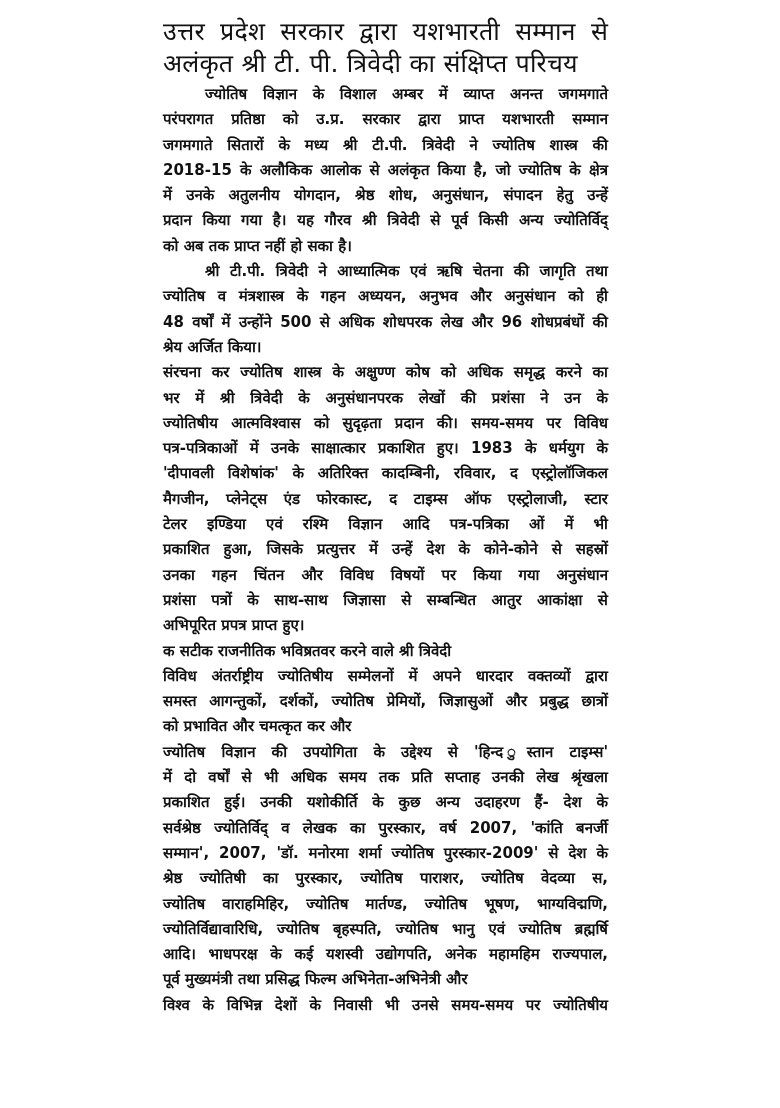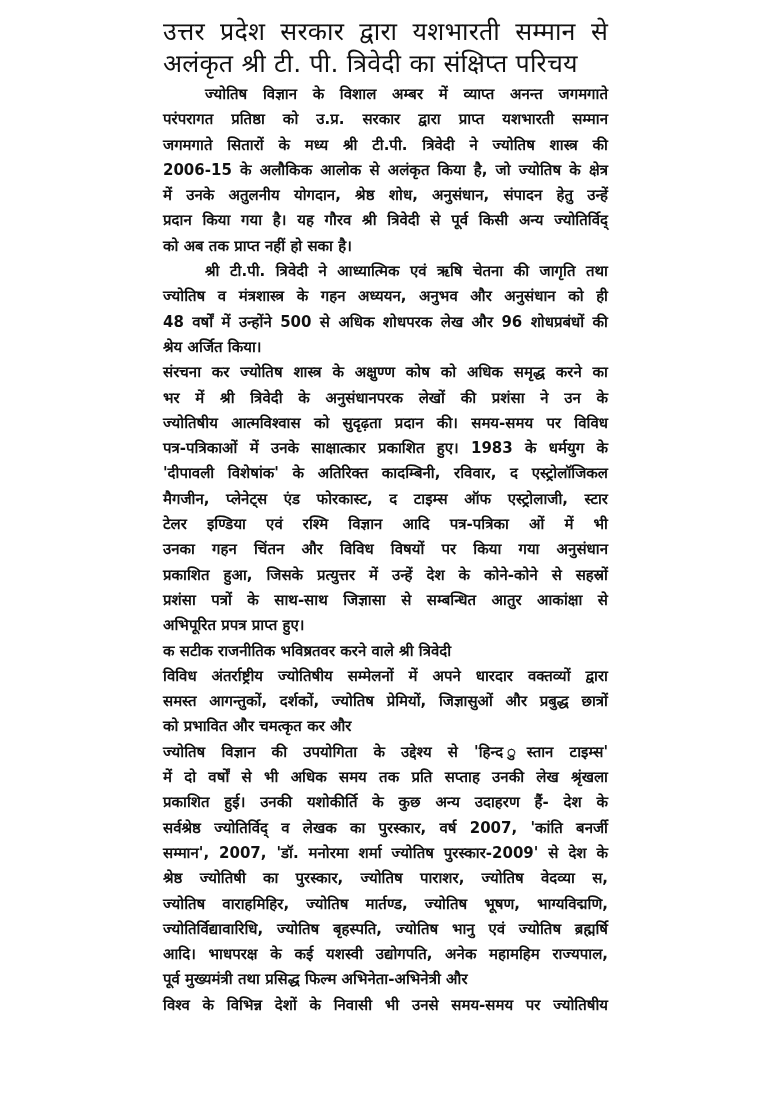--- a/index.html
+++ b/index.html
@@ -60,43 +60,43 @@
     <div class="title-line first">उत्तर प्रदेश सरकार द्वारा यशभारती सम्मान से</div>
     <div class="title-line">अलंकृत श्री टी. पी. त्रिवेदी का संक्षिप्त परिचय</div>
   </h1>
 
   <div class="body">
 
     <div class="paragraph">
       <div class="line indent">ज्योतिष विज्ञान के विशाल अम्बर में व्याप्त अनन्त जगमगाते</div>
       <div class="line">परंपरागत प्रतिष्ठा को उ.प्र. सरकार द्वारा प्राप्त यशभारती सम्मान</div>
       <div class="line">जगमगाते सितारों के मध्य श्री टी.पी. त्रिवेदी ने ज्योतिष शास्त्र की</div>
-      <div class="line" style="font-weight:bold;">2006-15 के अलौकिक आलोक से अलंकृत किया है, जो ज्योतिष के क्षेत्र</div>
+      <div class="line" style="font-weight:bold;">2018-15 के अलौकिक आलोक से अलंकृत किया है, जो ज्योतिष के क्षेत्र</div>
       <div class="line">में उनके अतुलनीय योगदान, श्रेष्ठ शोध, अनुसंधान, संपादन हेतु उन्हें</div>
       <div class="line" style="font-weight:bold;">प्रदान किया गया है। यह गौरव श्री त्रिवेदी से पूर्व किसी अन्य ज्योतिर्विद्</div>
       <div class="line last" style="font-weight:bold;">को अब तक प्राप्त नहीं हो सका है।</div>
     </div>
 
     <div class="paragraph">
       <div class="line indent" style="font-weight:bold;">श्री टी.पी. त्रिवेदी ने आध्यात्मिक एवं ऋषि चेतना की जागृति तथा</div>
       <div class="line" style="font-weight:bold;">ज्योतिष व मंत्रशास्त्र के गहन अध्ययन, अनुभव और अनुसंधान को ही</div>
       <div class="line">48 वर्षों में उन्होंने 500 से अधिक शोधपरक लेख और 96       शोधप्रबंधों की</div>
       <div class="line last">श्रेय अर्जित किया।</div>
       <div class="line">संरचना कर ज्योतिष शास्त्र के अक्षुण्ण कोष को अधिक समृद्ध करने का</div>
     </div>
 
     <div class="paragraph">
       <div class="line">भर में श्री त्रिवेदी के अनुसंधानपरक लेखों की प्रशंसा ने उन            के</div>
       <div class="line">ज्योतिषीय आत्मविश्वास को सुदृढ़ता प्रदान की। समय-समय पर विविध</div>
       <div class="line">पत्र-पत्रिकाओं में उनके साक्षात्कार प्रकाशित हुए। 1983 के धर्मयुग के</div>
       <div class="line">'दीपावली विशेषांक' के अतिरिक्त कादम्बिनी, रविवार, द एस्ट्रोलॉजिकल</div>
       <div class="line">मैगजीन, प्लेनेट्स एंड फोरकास्ट, द  टाइम्स ऑफ एस्ट्रोलाजी, स्टार</div>
       <div class="line">टेलर इण्डिया एवं रश्मि विज्ञान आदि पत्र-पत्रिका      ओं में भी</div>
+      <div class="line">प्रकाशित हुआ, जिसके प्रत्युत्तर में उन्हें देश के कोने-कोने से सहस्रों</div>
       <div class="line">उनका गहन चिंतन और विविध विषयों पर किया गया अनुसंधान</div>
-      <div class="line">प्रकाशित हुआ, जिसके प्रत्युत्तर में उन्हें देश के कोने-कोने से सहस्रों</div>
       <div class="line">प्रशंसा पत्रों के साथ-साथ जिज्ञासा से सम्बन्धित आतुर आकांक्षा से</div>
       <div class="line last">अभिपूरित प्रपत्र प्राप्त हुए।</div>
     </div>
 
     <div class="paragraph">
       <div class="line last">क सटीक राजनीतिक भविष्रतवर करने वाले श्री त्रिवेदी</div>
       <div class="line">विविध अंतर्राष्ट्रीय ज्योतिषीय सम्मेलनों में अपने धारदार वक्तव्यों द्वारा</div>
       <div class="line">समस्त आगन्तुकों, दर्शकों, ज्योतिष प्रेमियों, जिज्ञासुओं और प्रबुद्ध छात्रों</div>
       <div class="line last">को प्रभावित और चमत्कृत कर और</div>
     </div>

